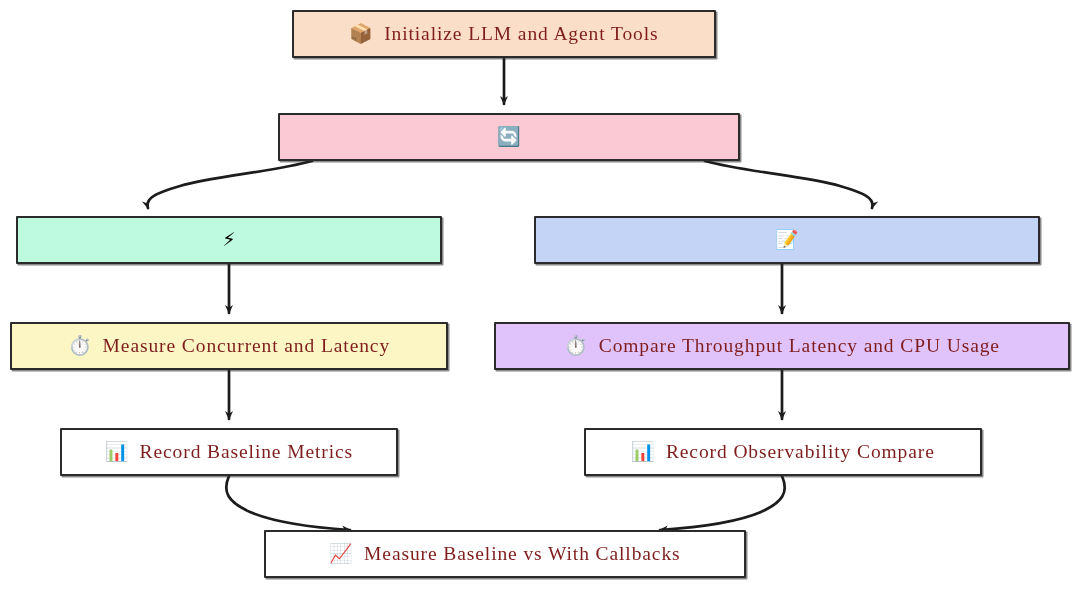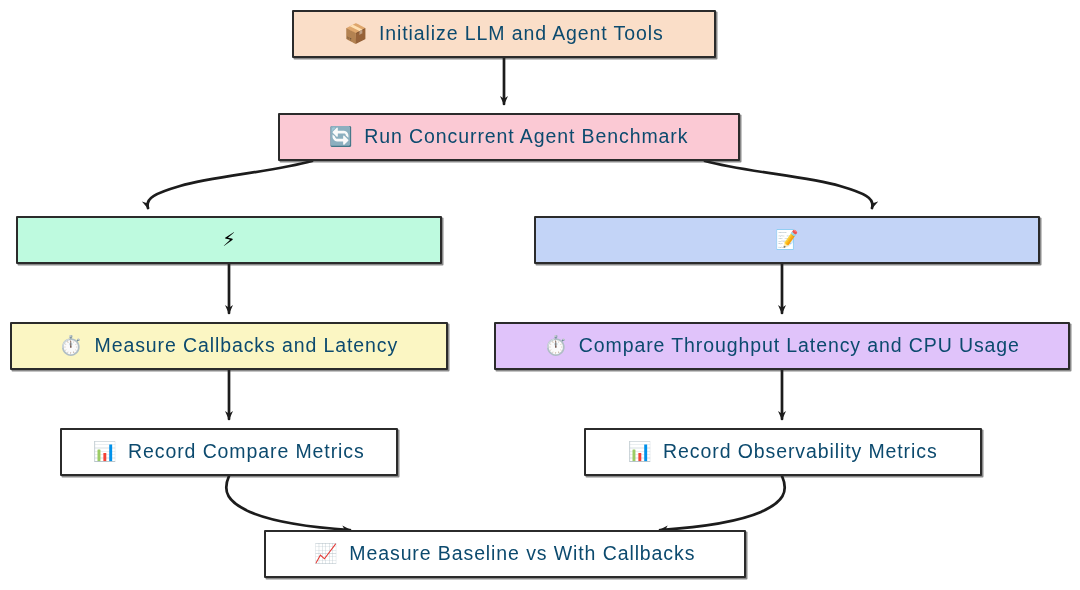--- a/index.html
+++ b/index.html
@@ -44,24 +44,24 @@
     white-space: nowrap;
     padding: 0 14px;
   }
   .node-icon {
     font-size: 19px;
     line-height: 1;
     display: inline-block;
     transform: translateY(-1px);
   }
   .node-label {
-    font-family: Liberation Sans, sans-serif;
+    font-family: Liberation Serif, serif;
     font-size: 19.5px;
     letter-spacing: 0.9px;
-    color: #0c4a6e;
+    color: #7f1d1d;
     line-height: 1;
   }
 </style>
 </head>
 <body>
 
 <div id="canvas">
 
   <svg id="edges" viewBox="0 0 1080 590" width="1080" height="590">
     <defs>
@@ -95,61 +95,60 @@
   <div class="node" style="left:292px; top:10px; width:424px; height:48px; background:#fadec8;">
     <div class="node-inner">
       <span class="node-icon">📦</span>
       <span class="node-label">Initialize LLM and Agent Tools</span>
     </div>
   </div>
 
   <div class="node" style="left:278px; top:113px; width:462px; height:48px; background:#fbc9d4;">
     <div class="node-inner">
       <span class="node-icon">🔄</span>
-      <span class="node-label">Run Concurrent Agent Benchmark</span>
     </div>
   </div>
 
   <div class="node" style="left:16px; top:216px; width:426px; height:48px; background:#befadf;">
     <div class="node-inner">
       <span class="node-icon">⚡</span>
     </div>
   </div>
 
   <div class="node" style="left:534px; top:216px; width:506px; height:48px; background:#c3d4f7;">
     <div class="node-inner">
       <span class="node-icon">📝</span>
     </div>
   </div>
 
   <div class="node" style="left:10px; top:322px; width:438px; height:48px; background:#fbf6c3;">
     <div class="node-inner">
       <span class="node-icon">⏱️</span>
-      <span class="node-label">Measure Callbacks and Latency</span>
+      <span class="node-label">Measure Concurrent and Latency</span>
     </div>
   </div>
 
   <div class="node" style="left:494px; top:322px; width:576px; height:48px; background:#e0c3fa;">
     <div class="node-inner">
       <span class="node-icon">⏱️</span>
       <span class="node-label">Compare Throughput Latency and CPU Usage</span>
     </div>
   </div>
 
   <div class="node" style="left:60px; top:428px; width:338px; height:48px; background:#ffffff;">
     <div class="node-inner">
       <span class="node-icon">📊</span>
-      <span class="node-label">Record Compare Metrics</span>
+      <span class="node-label">Record Baseline Metrics</span>
     </div>
   </div>
 
   <div class="node" style="left:584px; top:428px; width:398px; height:48px; background:#ffffff;">
     <div class="node-inner">
       <span class="node-icon">📊</span>
-      <span class="node-label">Record Observability Metrics</span>
+      <span class="node-label">Record Observability Compare</span>
     </div>
   </div>
 
   <div class="node" style="left:264px; top:530px; width:482px; height:48px; background:#ffffff;">
     <div class="node-inner">
       <span class="node-icon">📈</span>
       <span class="node-label">Measure Baseline vs With Callbacks</span>
     </div>
   </div>
 

